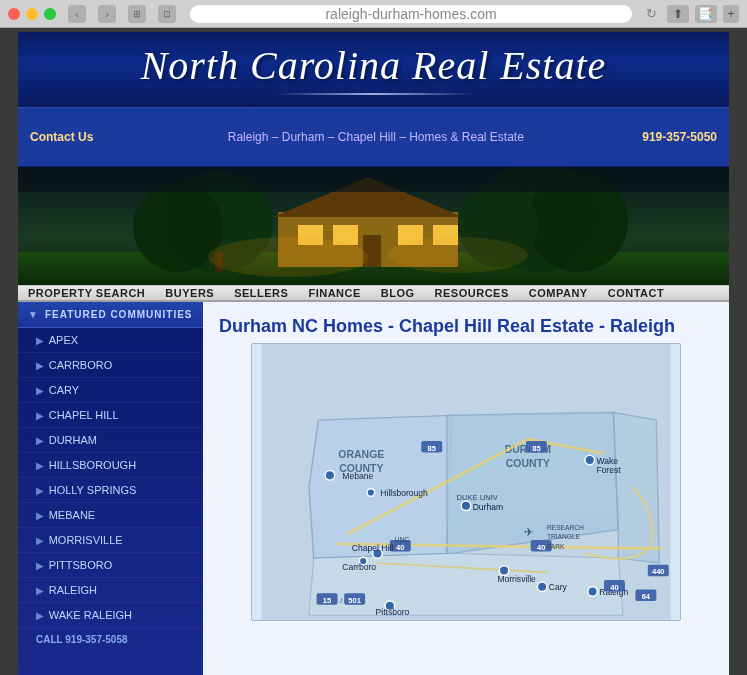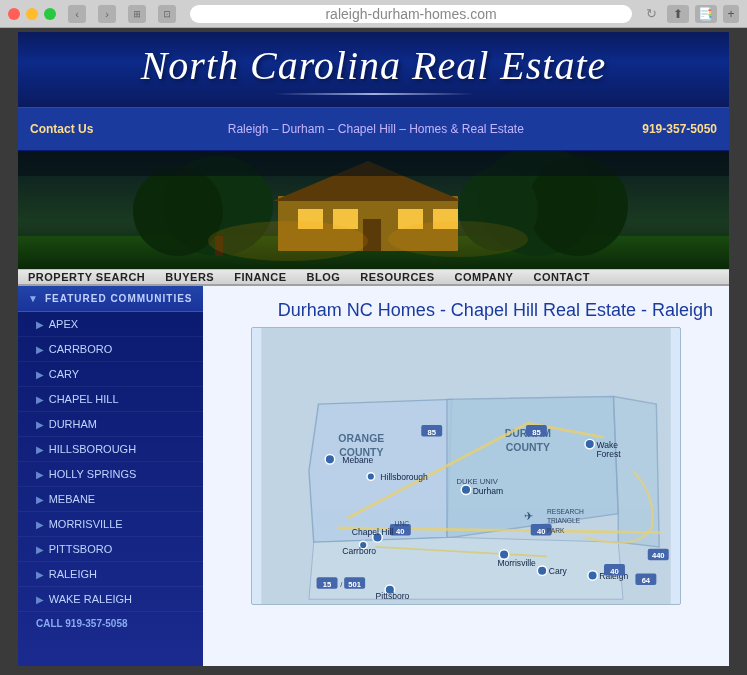--- a/index.html
+++ b/index.html
@@ -82,21 +82,21 @@
       height: 2px;
       background: linear-gradient(90deg, transparent, #a0b0e0, transparent);
       margin: 4px auto;
     }
 
     
     .contact-bar {
       background: #1a3a9e;
       display: flex;
       align-items: center;
-      padding: 14px 12px;
+      padding: 22px 12px;
       font-size: 12px;
       color: #fff;
       border-top: 1px solid #2a4ab0;
       border-bottom: 1px solid #0a1a6e;
     }
     .contact-us-label {
       font-weight: bold;
       color: #ffdd88;
       margin-right: 16px;
     }
@@ -210,23 +210,23 @@
 
     
     .content-area {
       flex: 1;
       background: #f0f4ff;
       padding: 14px 16px;
       overflow: hidden;
     }
     .content-title {
       font-size: 18px;
-      font-weight: normal;
+      font-weight: bold;
       color: #1a3a9e;
-      text-align: right;
+      text-align: left;
       margin-bottom: 6px;
     }
     .content-subtitle {
       font-size: 12px;
       color: #444;
       text-align: center;
       margin-bottom: 12px;
     }
 
     
@@ -321,20 +321,21 @@
       <ellipse cx="270" cy="90" rx="80" ry="20" fill="#ff9900" opacity="0.15"></ellipse>
       <ellipse cx="440" cy="88" rx="70" ry="18" fill="#ff9900" opacity="0.12"></ellipse>
 
       <rect x="0" y="0" width="711" height="25" fill="#050f18" opacity="0.6"></rect>
     </svg>
   </div>
 
   <div class="nav-bar">
     <div class="nav-item">PROPERTY SEARCH</div>
     <div class="nav-item">BUYERS</div>
+    <div class="nav-item">SELLERS</div>
     <div class="nav-item">FINANCE</div>
     <div class="nav-item">BLOG</div>
     <div class="nav-item">RESOURCES</div>
     <div class="nav-item">COMPANY</div>
     <div class="nav-item">CONTACT</div>
   </div>
 
   <div class="main-content">
 
     <div class="sidebar">

